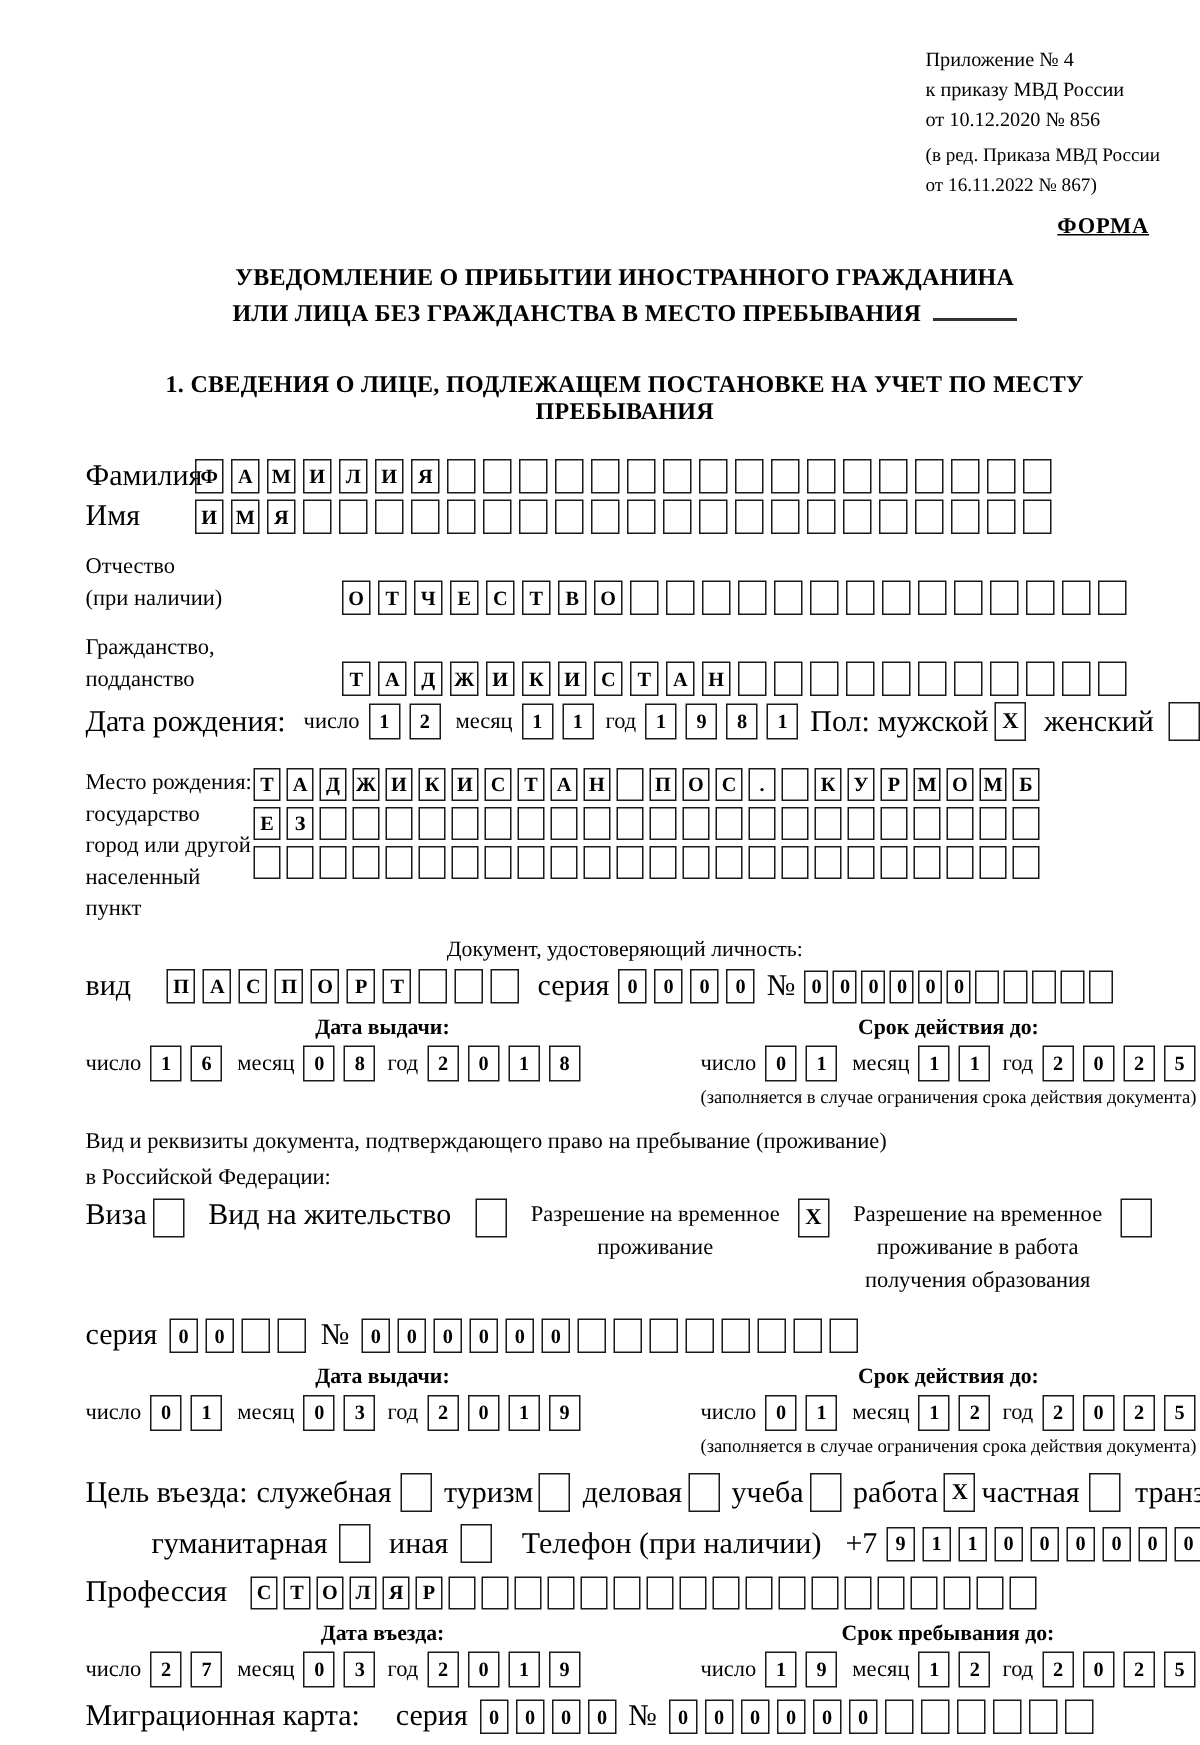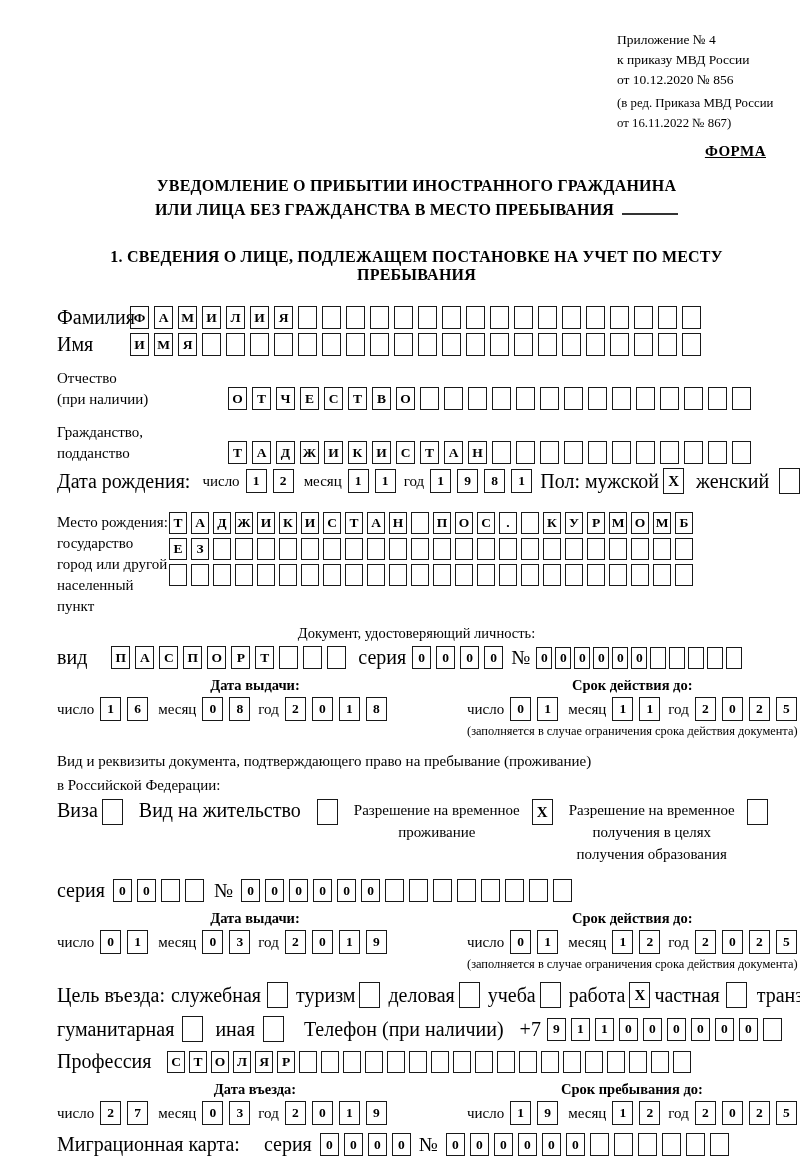--- a/index.html
+++ b/index.html
@@ -54,21 +54,21 @@
   .ml8 { margin-left:8px; } .ml10 { margin-left:10px; } .ml12 { margin-left:12px; }
   .ml16 { margin-left:16px; } .ml20 { margin-left:20px; } .ml24 { margin-left:24px; }
   .ml4 { margin-left:4px; } .ml6 { margin-left:6px; }
   .small-note { font-size:12.4px; margin-top:3px; text-align:center; }
 
   
   .intro { font-size:15px; line-height:24px; margin-top:10px; }
   .permits { display:flex; align-items:flex-start; margin-top:2px; }
   .permit-lines { text-align:center; font-size:15px; line-height:22px; flex:none; }
 
-  .indent63 { }
+  .indent63 { margin-left:44px; }
   .mt10 { margin-top:10px; } .mt14 { margin-top:14px; } .mt8 { margin-top:8px; } .mt22 { margin-top:22px; }
 </style>
 </head>
 <body>
 
 <div class="page">
 
   <div class="annex">
     <div>Приложение № 4</div>
     <div>к приказу МВД России</div>
@@ -418,21 +418,21 @@
     <span class="chk ml4"></span>
     <span class="lbl ml16">Вид на жительство</span>
     <span class="chk ml16"></span>
     <span class="permit-lines ml16">
       <div>Разрешение на временное</div>
       <div>проживание</div>
     </span>
     <span class="chk ml12">X</span>
     <span class="permit-lines ml16">
       <div>Разрешение на временное</div>
-      <div>получения в целях</div>
+      <div>проживание в работа</div>
       <div>получения образования</div>
     </span>
     <span class="chk ml12"></span>
   </div>
 
   <div class="row mt14">
     <span class="lbl">серия</span>
     <span class="cells ml8">
         <span class="cell">0</span>
         <span class="cell">0</span>

